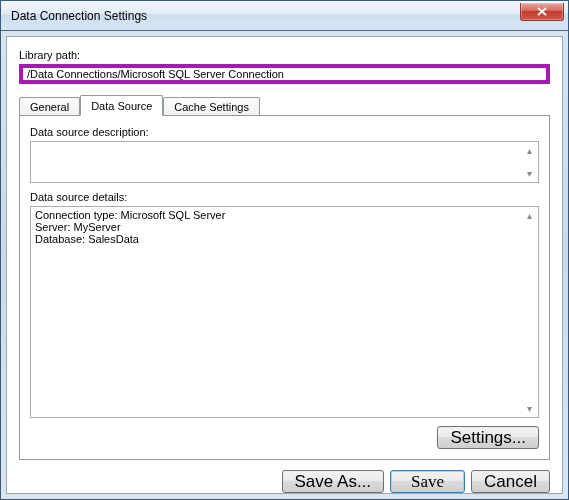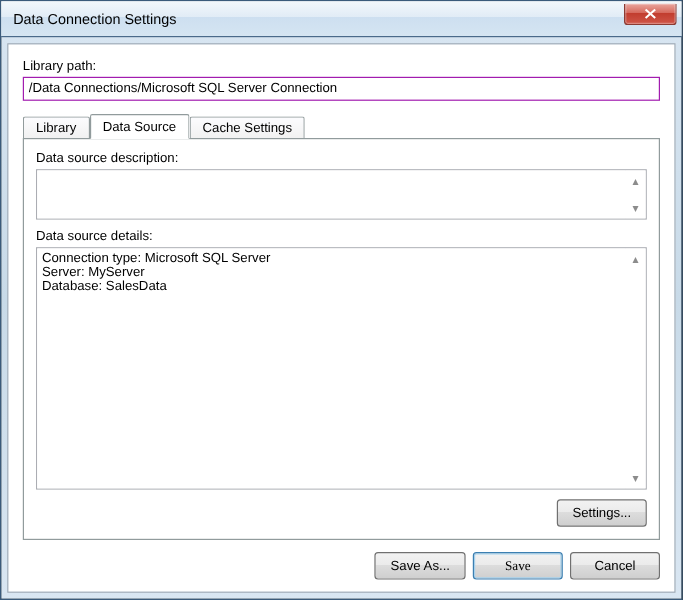--- a/index.html
+++ b/index.html
@@ -53,27 +53,27 @@
     cursor: default;
   }
   .close-btn svg { display:block; }
   .client {
     flex: 1;
     margin: 5px;
     background: #fff;
     border: 1px solid #9aa8b6;
     display: flex;
     flex-direction: column;
-    padding: 12px 12px 10px 12px;
+    padding: 12px 12px 0 12px;
   }
   .label { color: #000; margin-bottom: 3px; }
   .path-input {
     width: 100%;
     height: 20px;
-    border: 1px solid #a21caf;
+    border: 4px solid #a21caf;
     padding: 2px 4px;
     font-family: inherit;
     font-size: 11px;
     background: #fff;
     color: #000;
     margin-bottom: 10px;
   }
   .tabstrip {
     display: flex;
     align-items: flex-end;
@@ -153,21 +153,21 @@
     justify-content: flex-end;
     margin-top: 8px;
   }
   .btn {
     min-width: 75px;
     height: 23px;
     border: 1px solid #707070;
     background: linear-gradient(to bottom, #f2f2f2 0%, #ebebeb 45%, #dddddd 46%, #cfcfcf 100%);
     border-radius: 3px;
     font-family: inherit;
-    font-size: 11px;
+    font-size: 17px;
     padding: 0 12px;
     cursor: default;
     color: #000;
   }
   .btn.default {
     border: 1px solid #3c7fb1;
     box-shadow: inset 0 0 0 1px #a6d1ec;
     font-family: Liberation Serif, serif;
   }
   .button-bar {
@@ -191,21 +191,21 @@
       </svg>
     </div>
   </div>
 
   <div class="client">
 
     <div class="label">Library path:</div>
     <input class="path-input" type="text" value="/Data Connections/Microsoft SQL Server Connection" style="">
 
     <div class="tabstrip">
-      <div class="tab">Library</div>
+      <div class="tab">General</div>
       <div class="tab active">Data Source</div>
       <div class="tab">Cache Settings</div>
     </div>
 
     <div class="tabpanel">
 
       <div class="label">Data source description:</div>
       <div class="textarea-wrap desc-wrap">
         <textarea class="textarea" style=""></textarea>
         <div class="scroll-stub">

